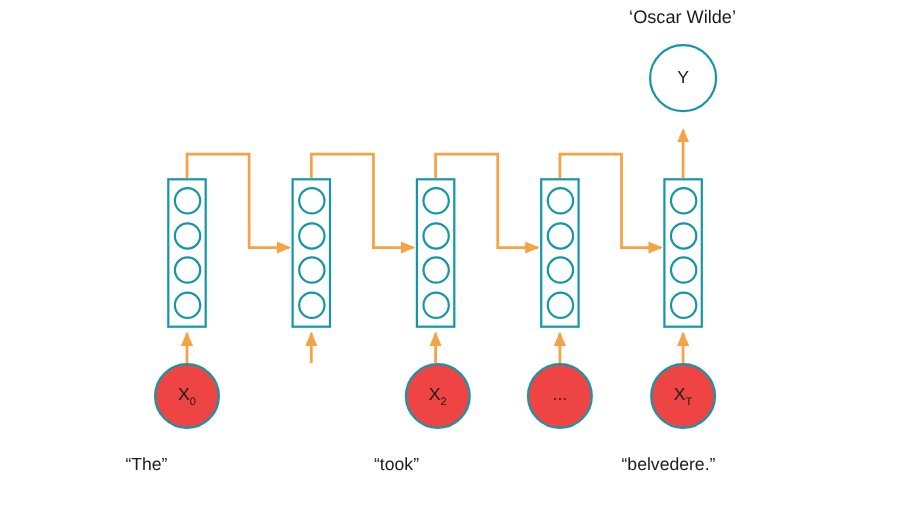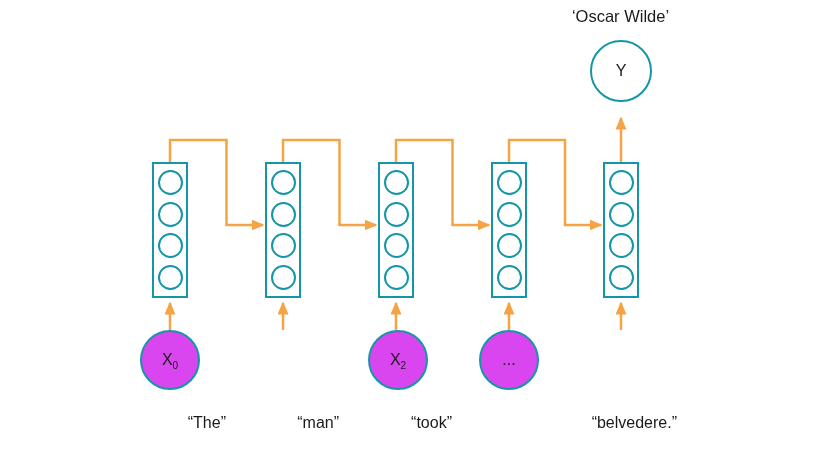--- a/index.html
+++ b/index.html
@@ -33,27 +33,27 @@
     box-sizing:border-box;border:2px solid var(--teal);background:#fff;
     display:flex;flex-direction:column;align-items:center;justify-content:space-evenly;
   }
   .unit{
     width:25px;height:25px;box-sizing:border-box;
     border:2.5px solid var(--teal);border-radius:50%;background:#fff;
   }
   .input-node{
     position:absolute;top:330px;width:60px;height:60px;
     box-sizing:border-box;border:2.5px solid var(--teal);border-radius:50%;
-    background:#d946ef;display:flex;align-items:center;justify-content:center;
+    background:#ef4444;display:flex;align-items:center;justify-content:center;
     font-size:16px;
   }
   .input-node sub{font-size:10px;line-height:0;}
   .word{
     position:absolute;top:414px;width:112px;
-    text-align:right;font-size:16px;color:var(--text);
+    text-align:left;font-size:16px;color:var(--text);
   }
 </style>
 </head>
 <body>
 
 <div class="canvas">
 
   <svg class="arrows" viewBox="0 0 827 463" xmlns="http://www.w3.org/2000/svg">
     <defs>
       <marker id="ah" markerUnits="userSpaceOnUse" markerWidth="13" markerHeight="11" refX="11.5" refY="5.5" orient="auto">
@@ -114,19 +114,21 @@
 
   <div class="input-node" style="left:140px">
     <span><span>X</span><sub>0</sub></span>
   </div>
   <div class="input-node" style="left:368px">
     <span><span>X</span><sub>2</sub></span>
   </div>
   <div class="input-node" style="left:479px">
     <span><span>...</span><sub></sub></span>
   </div>
+  <div class="input-node" style="left:591px">
+    <span><span>X</span><sub>T</sub></span>
+  </div>
 
   <div class="word" style="left:114px">“The”</div>
-  <div class="word" style="left:227px">“man”</div>
   <div class="word" style="left:340px">“took”</div>
   <div class="word" style="left:565px">“belvedere.”</div>
 
 </div>
 
 </body></html>

